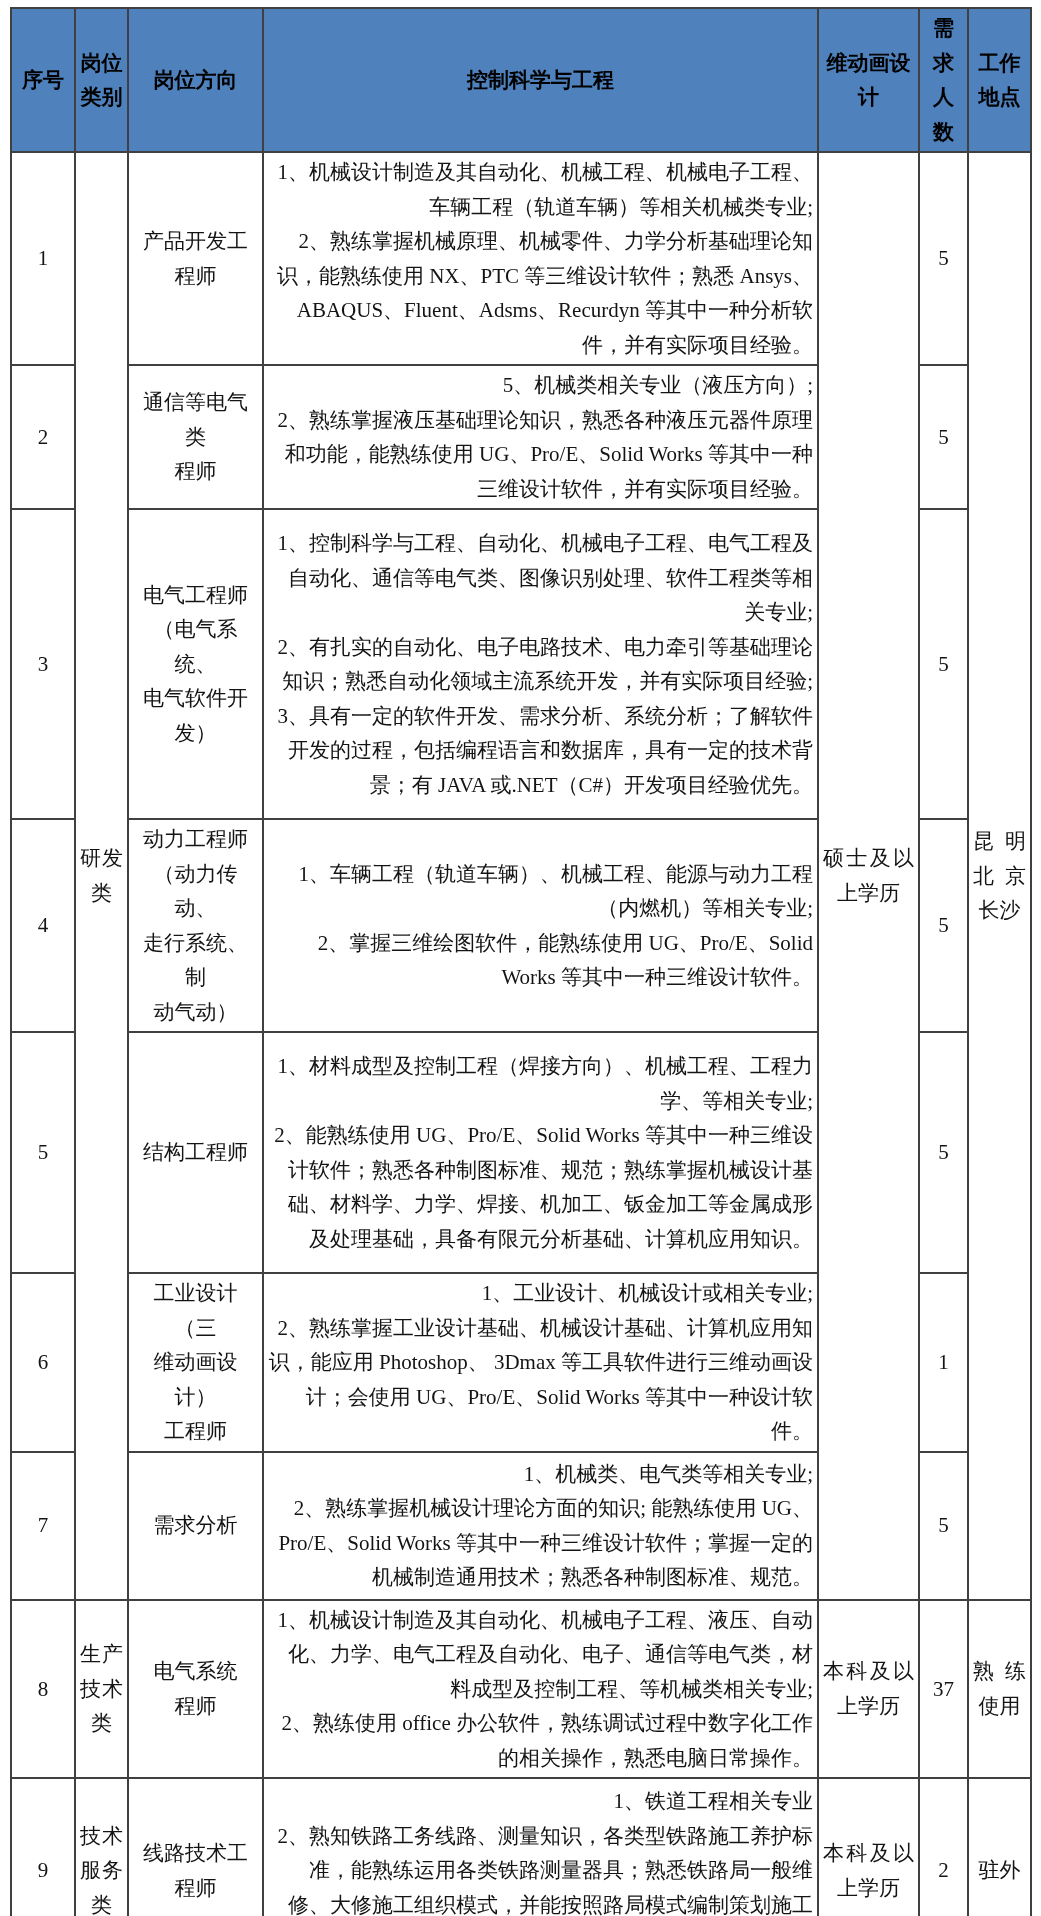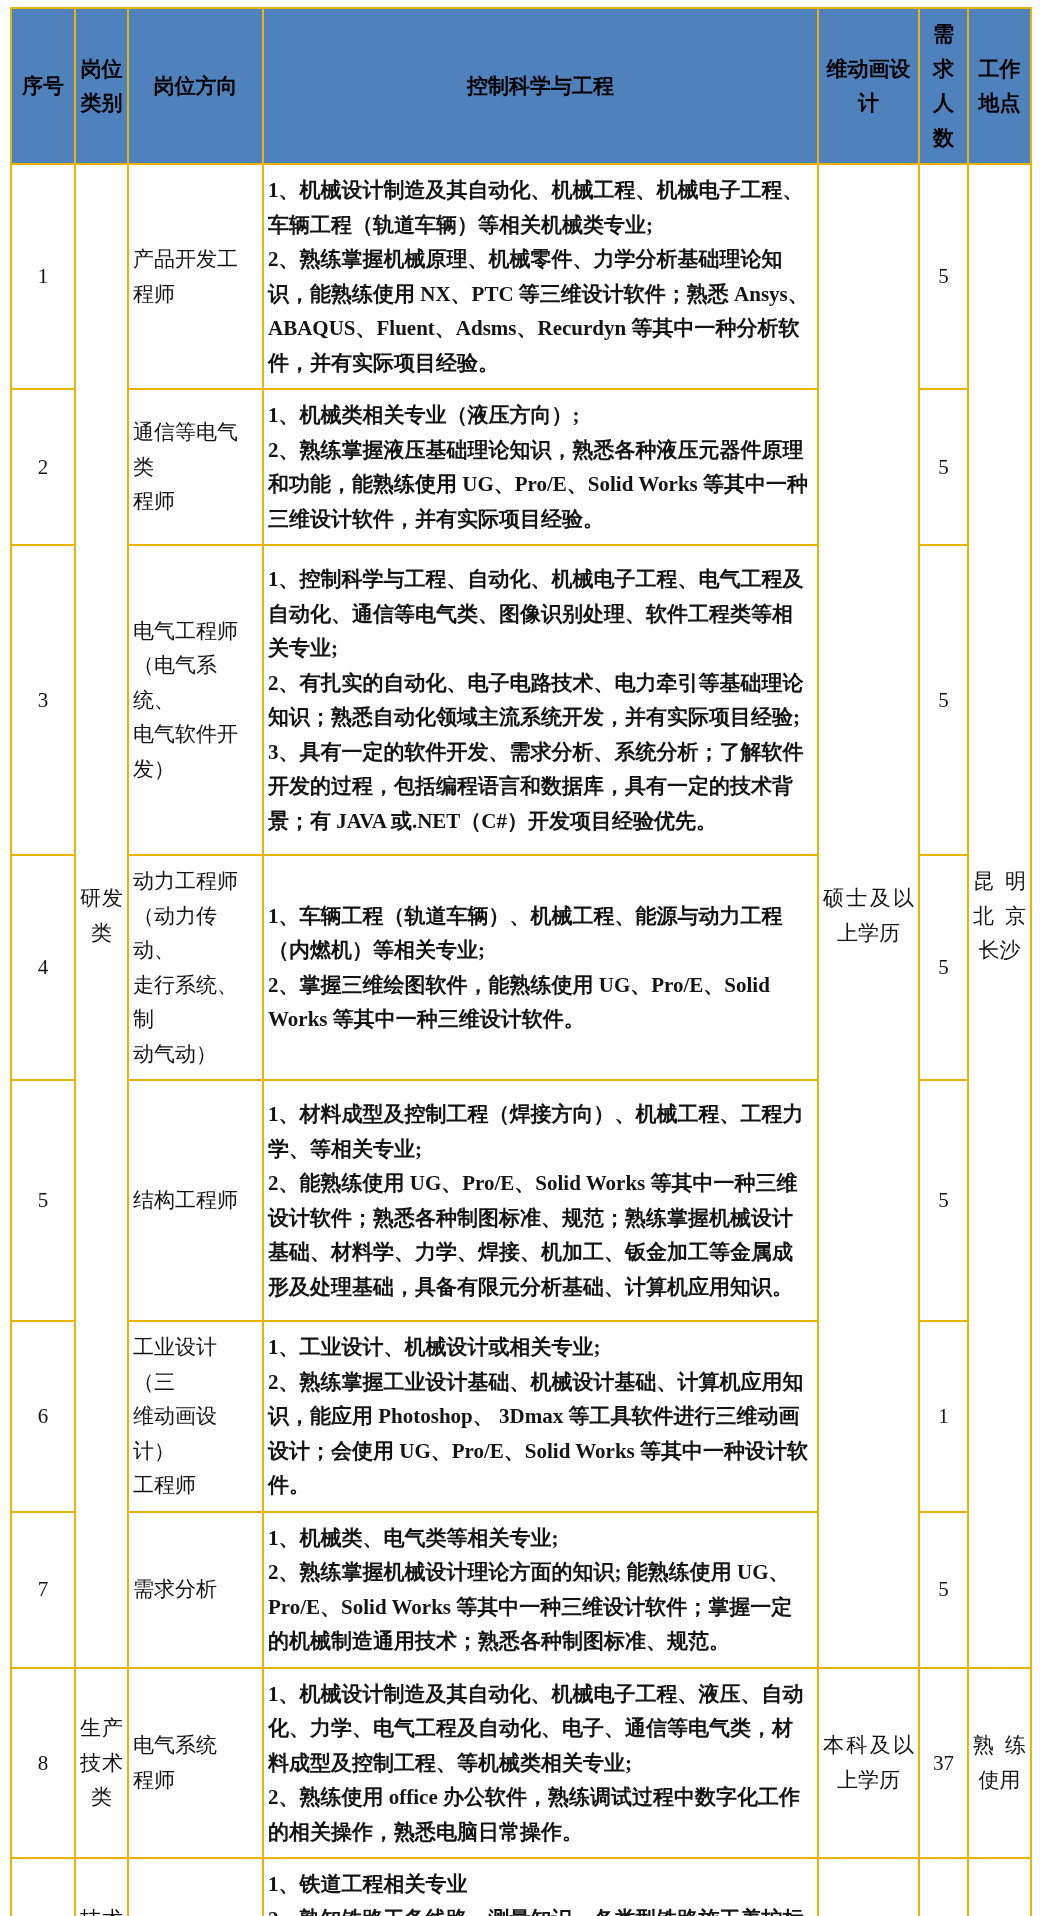--- a/index.html
+++ b/index.html
@@ -14,40 +14,40 @@
   }
   table.recruit {
     position: absolute;
     left: 10px;
     top: 7px;
     width: 1020px;
     border-collapse: collapse;
     table-layout: fixed;
   }
   table.recruit td, table.recruit th {
-    border: 2px solid #eab308;
-    padding: 8px 4px;
+    border: 2px solid #404040;
+    padding: 2px 4px;
     vertical-align: middle;
     font-size: 21px;
     line-height: 34.5px;
     overflow: hidden;
   }
   th.hd {
     background: #4f81bd;
     color: #000000;
     font-family: "Liberation Sans", "DejaVu Sans", sans-serif;
     font-weight: 700;
     font-size: 22px;
     line-height: 30px;
     text-align: center;
     white-space: pre-line;
   }
   td.num { text-align: center; }
-  td.dir { text-align: left; white-space: pre-line; }
-  td.req { text-align: left; white-space: pre-line; padding: 4px 6px; font-weight: bold; }
+  td.dir { text-align: center; white-space: pre-line; }
+  td.req { text-align: right; white-space: pre-line; padding: 4px 6px; }
   td.mid {
     text-align: justify;
     text-align-last: center;
     padding: 2px 5px;
   }
   
   tr.h-head  { height: 67px; }
   tr.h-r1  { height: 211px; }
   tr.h-r2  { height: 138px; }
   tr.h-r3  { height: 310px; }
@@ -93,21 +93,21 @@
       <td class="req">1、机械设计制造及其自动化、机械工程、机械电子工程、车辆工程（轨道车辆）等相关机械类专业;
 2、熟练掌握机械原理、机械零件、力学分析基础理论知识，能熟练使用 NX、PTC 等三维设计软件；熟悉 Ansys、ABAQUS、Fluent、Adsms、Recurdyn 等其中一种分析软件，并有实际项目经验。</td>
       <td class="mid" rowspan="7">硕士及以上学历</td>
       <td class="num">5</td>
       <td class="mid" rowspan="7">昆明 北京 长沙</td>
     </tr>
     <tr class="h-r2">
       <td class="num">2</td>
       <td class="dir">通信等电气类
 程师</td>
-      <td class="req">1、机械类相关专业（液压方向）;
+      <td class="req">5、机械类相关专业（液压方向）;
 2、熟练掌握液压基础理论知识，熟悉各种液压元器件原理和功能，能熟练使用 UG、Pro/E、Solid Works 等其中一种三维设计软件，并有实际项目经验。</td>
       <td class="num">5</td>
     </tr>
     <tr class="h-r3">
       <td class="num">3</td>
       <td class="dir">电气工程师
 （电气系统、
 电气软件开
 发）</td>
       <td class="req">1、控制科学与工程、自动化、机械电子工程、电气工程及自动化、通信等电气类、图像识别处理、软件工程类等相关专业;

